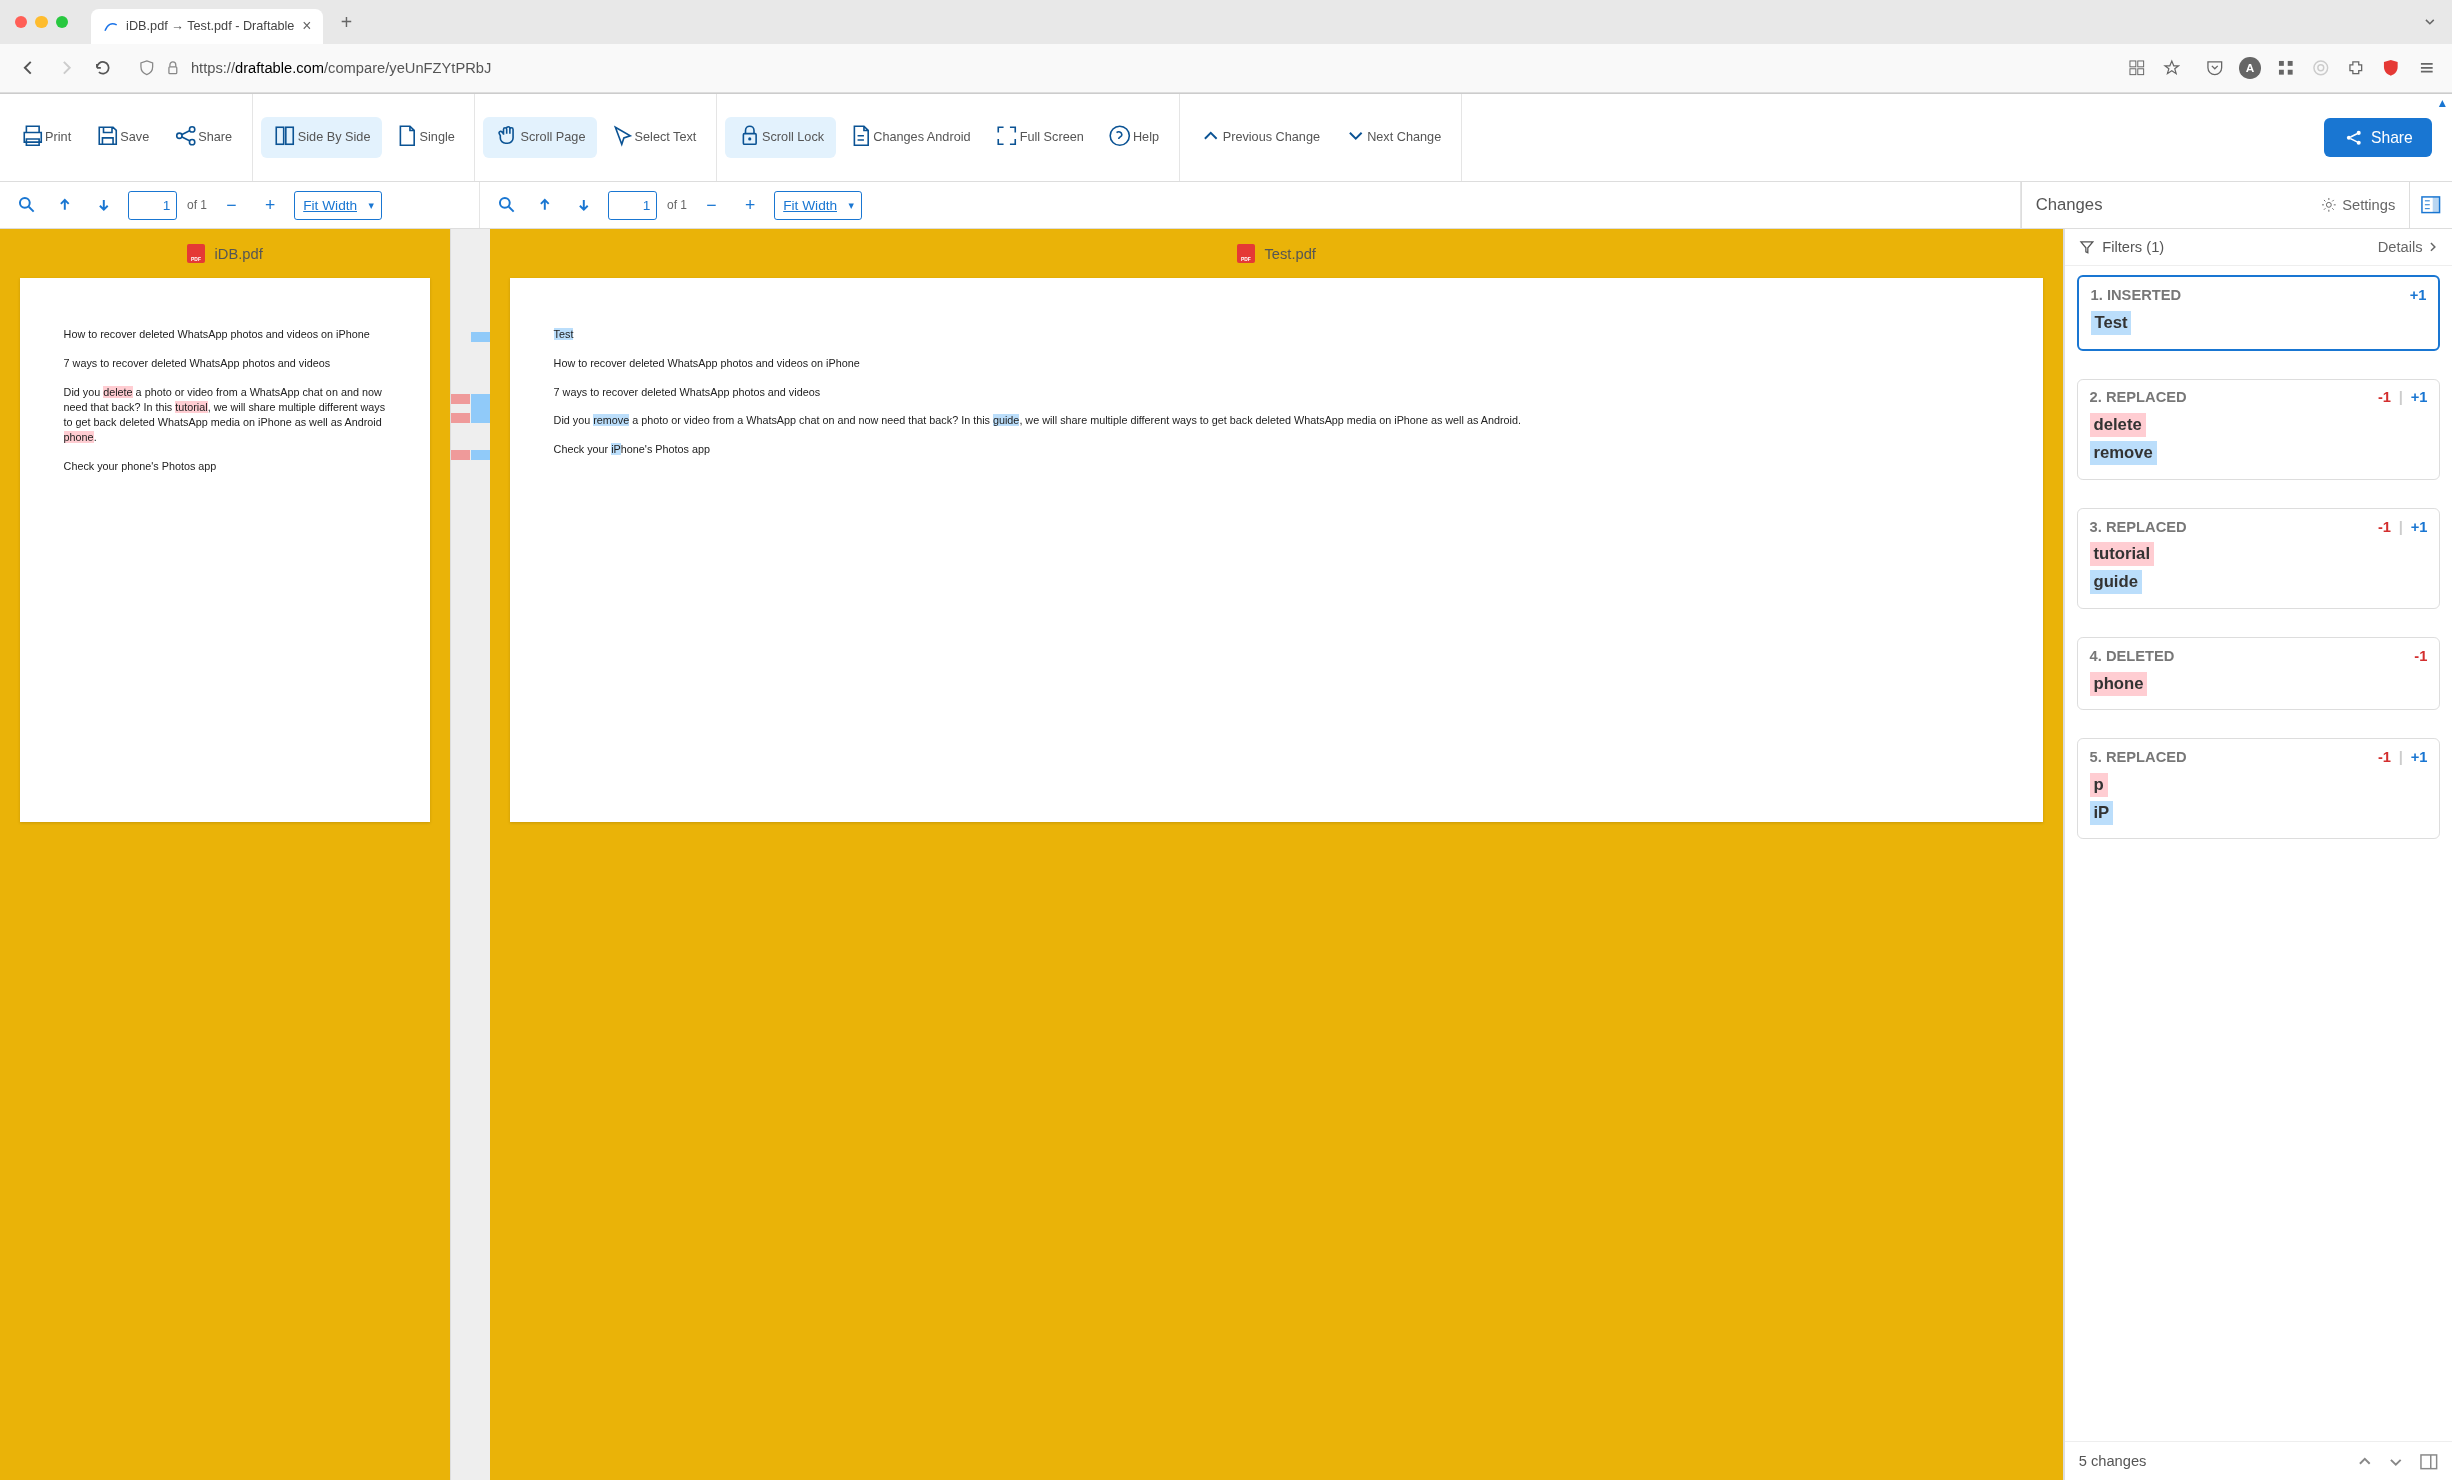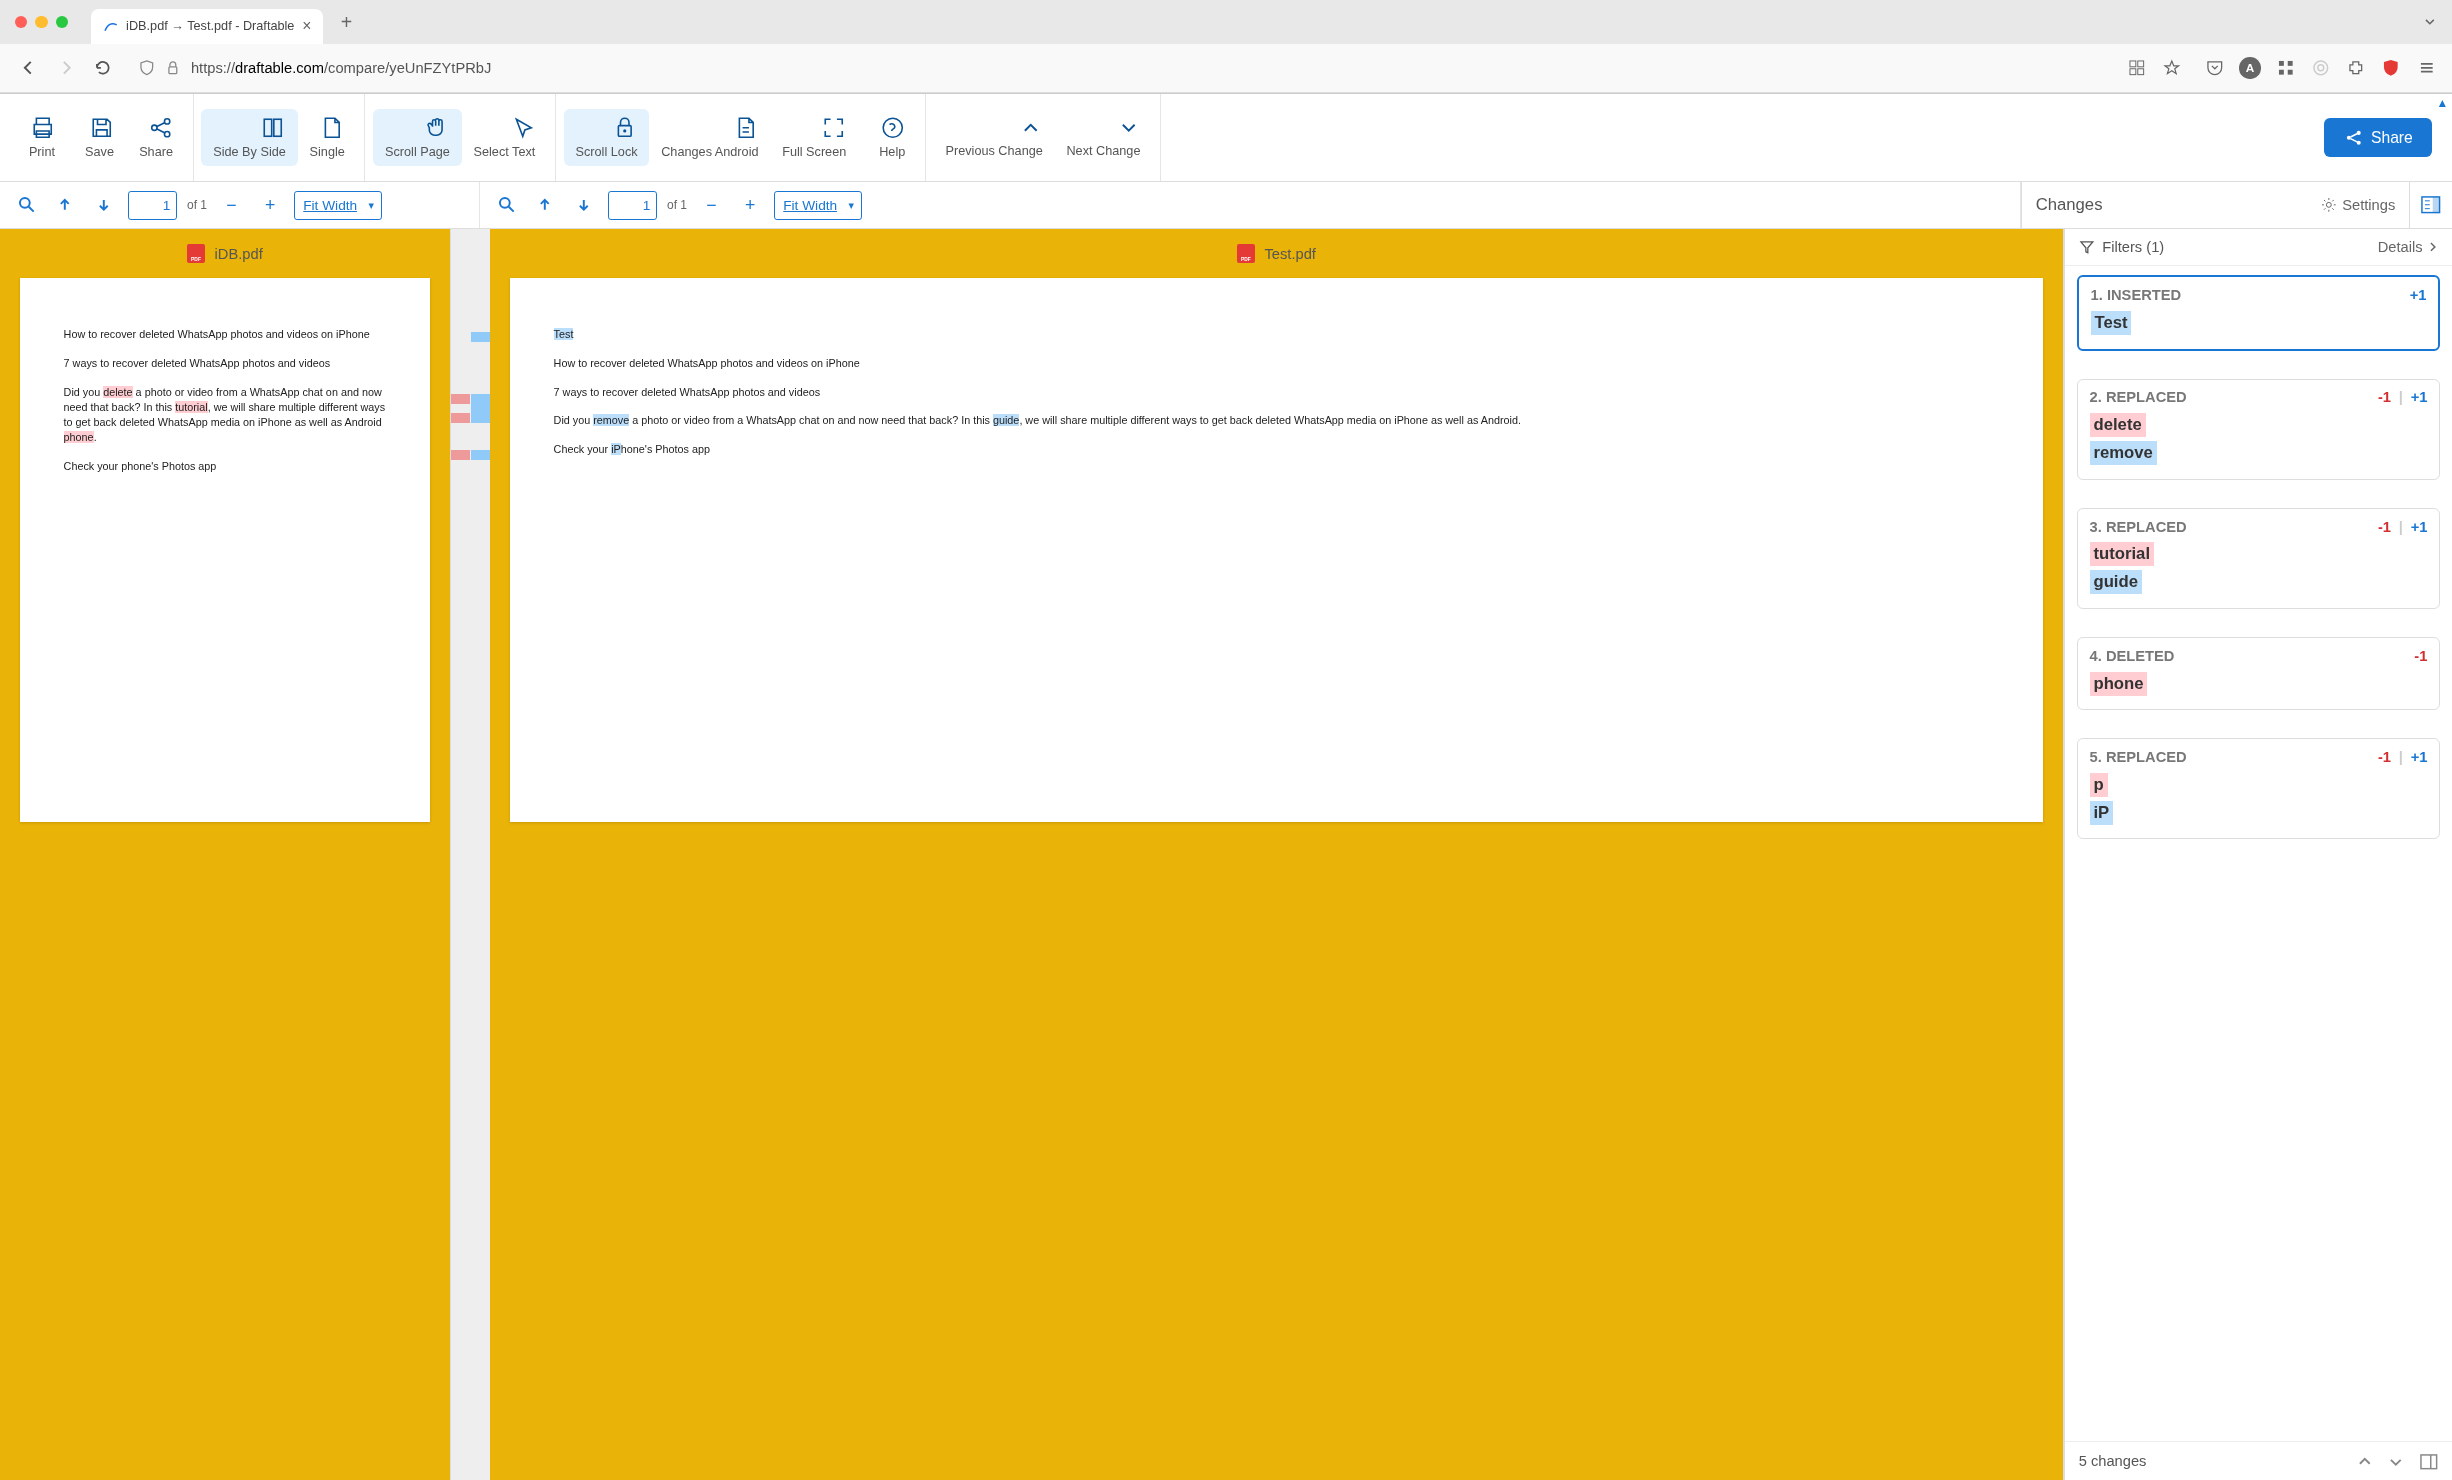--- a/index.html
+++ b/index.html
@@ -22,21 +22,21 @@
 .url-box { flex: 1; display: flex; align-items: center; gap: 9.8px; padding: 5.9px 11.8px; color: #555; font-size: 14.7px; }
 .url-text b { color: #000; font-weight: 500; margin-top: 16px; }
 .addr-icons { display: flex; gap: 13.7px; align-items: center; color: #666; }
 .addr-icon { width: 21.6px; height: 21.6px; display: flex; align-items: center; justify-content: center; cursor: pointer; }
 .badge-circle { width: 21.6px; height: 21.6px; border-radius: 50%; background: #666; color: #fff; display: flex; align-items: center; justify-content: center; font-size: 11.8px; font-weight: bold; }
 .shield-red { color: #e53935; }
 
 .app { display: flex; flex-direction: column; height: calc(100vh - 93px); background: #fff; }
 .toolbar { display: flex; align-items: stretch; border-bottom: 1px solid #ddd; background: #fff; height: 88px; position: relative; }
 .tb-group { display: flex; align-items: center; border-right: 1px solid #e5e5e5; padding: 0 7.8px; }
-.tb-btn { display: flex; flex-direction: column; align-items: flex-end; justify-content: center; padding: 5.9px 11.8px; cursor: pointer; color: #0b5394; border-radius: 5.9px; min-width: 59px; }
+.tb-btn { display: flex; align-items: center; justify-content: center; padding: 5.9px 11.8px; cursor: pointer; color: #0b5394; border-radius: 5.9px; min-width: 59px; }
 .tb-btn.active { background: #e3f2fd; }
 .tb-btn .tb-icon { font-size: 21.6px; margin-bottom: 3.9px; }
 .tb-btn .tb-label { font-size: 12.7px; color: #555; text-align: center; line-height: 1.2; }
 .tb-share-btn { background: #1976d2; color: #fff; border-radius: 5.9px; padding: 9.8px 19.6px; display: flex; align-items: center; gap: 7.8px; font-size: 15.7px; font-weight: 500; cursor: pointer; margin: 0 19.6px; align-self: center; }
 .tb-collapse { position: absolute; right: 3.9px; top: 2px; color: #1976d2; cursor: pointer; font-size: 11.8px; }
 
 .sub-toolbar { display: flex; border-bottom: 1px solid #ddd; height: 47px; }
 .st-panel { display: flex; align-items: center; gap: 9.8px; padding: 0 11.8px; border-right: 1px solid #e5e5e5; }
 .st-left { width: 480px; }
 .st-right { flex: 1; }

